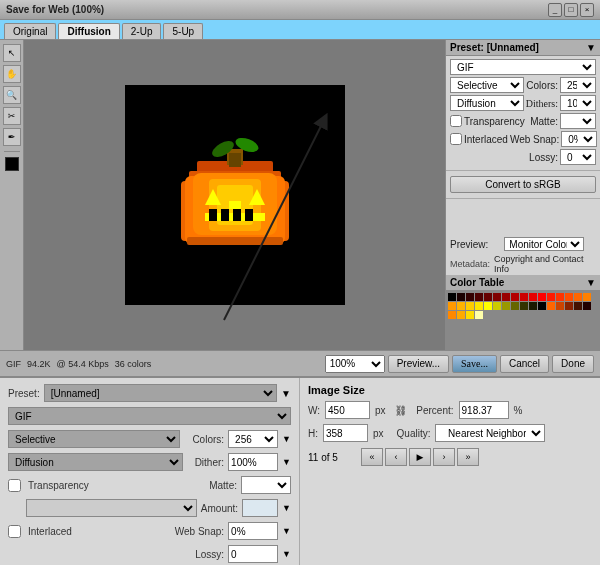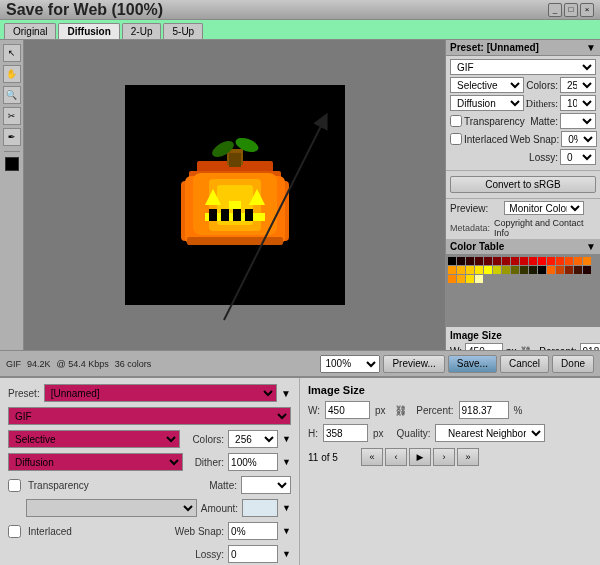--- a/index.html
+++ b/index.html
@@ -7,27 +7,27 @@
 
     
     .title-bar {
       background: linear-gradient(to bottom, #c8c8c8, #a0a0a0);
       height: 20px;
       display: flex;
       align-items: center;
       padding: 0 6px;
       border-bottom: 1px solid #888;
     }
-    .title-bar-text { font-size: 16px; font-weight: bold; color: #222; flex: 1; }
+    .title-bar-text { font-size: 10px; font-weight: bold; color: #222; flex: 1; }
     .title-bar-buttons { display: flex; gap: 2px; }
     .tb-btn { width: 14px; height: 14px; border: 1px solid #666; border-radius: 2px; background: #bbb; cursor: pointer; font-size: 8px; display: flex; align-items: center; justify-content: center; }
 
     
     .tabs-bar {
-      background: #86efac;
+      background: #7dd3fc;
       height: 20px;
       display: flex;
       align-items: flex-end;
       padding: 0 4px;
       border-bottom: 1px solid #888;
     }
     .tab {
       padding: 2px 8px;
       border: 1px solid #888;
       border-bottom: none;
@@ -157,20 +157,21 @@
     .info-text { font-size: 9px; color: #222; }
     .bottom-controls { display: flex; align-items: center; gap: 3px; margin-left: auto; }
     .bottom-btn {
       height: 18px; padding: 0 8px; font-size: 10px;
       background: linear-gradient(to bottom, #e0e0e0, #c0c0c0);
       border: 1px solid #888; cursor: pointer; border-radius: 2px;
     }
     .bottom-btn.primary {
       background: linear-gradient(to bottom, #a0c0e0, #6090b0);
       color: #000;
+      font-family: Liberation Serif, serif;
     }
 
     
     .lower-panel {
       background: #d8d8d8;
       border-top: 2px solid #888;
       height: 230px;
       display: flex;
       flex-direction: column;
     }
@@ -184,21 +185,21 @@
     .lower-left {
       width: 300px;
       padding: 6px 8px;
       border-right: 1px solid #aaa;
     }
 
     .ll-row { display: flex; align-items: center; margin-bottom: 5px; gap: 4px; }
     .ll-label { font-size: 10px; color: #333; white-space: nowrap; }
     .ll-select {
       flex: 1; font-size: 10px; border: 1px solid #888;
-      background: #be185d; height: 18px; padding: 0 2px;
+      background: #a3a3a3; height: 18px; padding: 0 2px;
     }
     .ll-input {
       width: 50px; font-size: 10px; border: 1px solid #888;
       background: white; height: 18px; padding: 0 2px;
     }
     .ll-input-sm {
       width: 36px; font-size: 10px; border: 1px solid #888;
       background: #dce8f0; height: 18px; padding: 0 2px;
     }
     .ll-checkbox { margin-right: 3px; }
@@ -242,21 +243,21 @@
       font-size: 10px;
       padding: 2px 6px;
       cursor: pointer;
       border-radius: 2px;
       width: 100%;
       text-align: center;
       margin: 2px 0;
     }
 
     .preview-row {
-      display: flex; align-items: center; gap: 16px; padding: 2px 4px;
+      display: flex; align-items: center; gap: 16px; padding: 2px 4px; margin-top: 36px;
     }
     .preview-select { width: 80px; font-size: 10px; border: 1px solid #888; background: white; height: 14px; }
 
     .metadata-row {
       display: flex; align-items: center; gap: 4px; padding: 1px 4px;
     }
     .meta-label { font-size: 9px; color: #444; }
     .meta-value { font-size: 9px; color: #222; }
   </style>
 </head>

